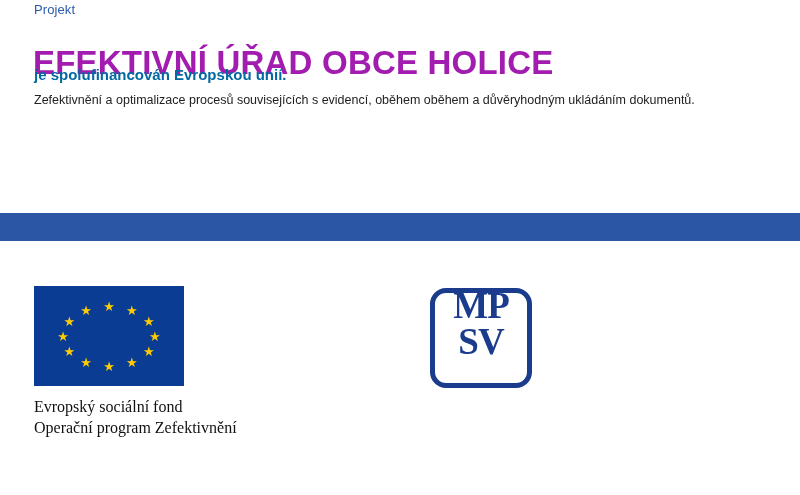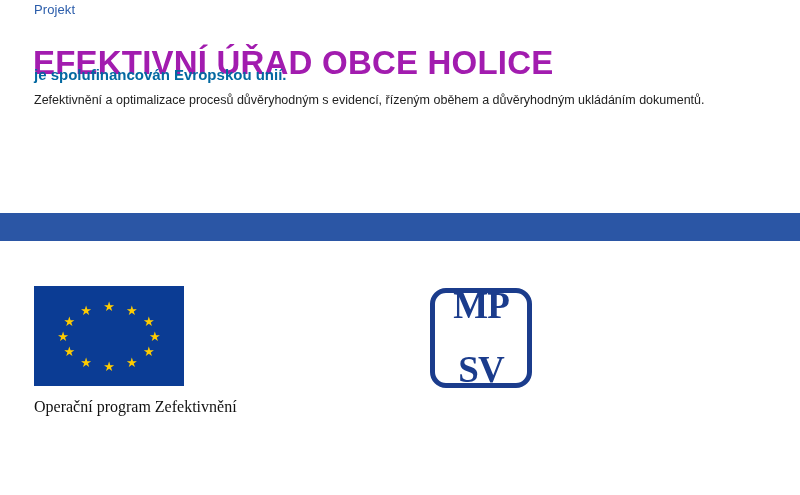--- a/index.html
+++ b/index.html
@@ -134,21 +134,21 @@
   }
   .mpsv-text {
     position: absolute;
     left: 0;
     top: 0;
     width: 100%;
     height: 100%;
     display: flex;
     flex-direction: column;
     align-items: center;
-    justify-content: space-between;
+    justify-content: flex-start;
     color: #1b3c8c;
     font-family: "Liberation Serif", serif;
     font-weight: bold;
   }
   .mpsv-text .row {
     font-size: 37px;
     line-height: 36px;
     letter-spacing: -1px;
   }
   .mpsv-text .row2 {
@@ -159,21 +159,21 @@
 <body>
 
 <div class="page">
 
   <div class="eyebrow">Projekt</div>
 
   <h1 class="main-title">EFEKTIVNÍ ÚŘAD OBCE HOLICE</h1>
 
   <div class="subtitle">je spolufinancován Evropskou unií.</div>
 
-  <div class="desc">Zefektivnění a optimalizace procesů důvěryhodným s evidencí, řízeným oběhem a důvěryhodným ukládáním dokumentů.</div>
+  <div class="desc">Zefektivnění a optimalizace procesů souvisejících s evidencí, oběhem oběhem a důvěryhodným ukládáním dokumentů.</div>
 
   <div class="blue-band"></div>
 
   <div class="eu-flag">
     <div class="eu-stars">
         <span class="eu-star" style="left: 50%; top: 19%; color: rgb(255, 204, 0);">★</span>
         <span class="eu-star" style="left: 65.5%; top: 23.1532%; color: rgb(255, 204, 0);">★</span>
         <span class="eu-star" style="left: 76.8468%; top: 34.5%; color: rgb(255, 204, 0);">★</span>
         <span class="eu-star" style="left: 81%; top: 50%; color: rgb(255, 204, 0);">★</span>
         <span class="eu-star" style="left: 76.8468%; top: 65.5%; color: rgb(255, 204, 0);">★</span>
@@ -181,20 +181,21 @@
         <span class="eu-star" style="left: 50%; top: 81%; color: rgb(255, 204, 0);">★</span>
         <span class="eu-star" style="left: 34.5%; top: 76.8468%; color: rgb(255, 204, 0);">★</span>
         <span class="eu-star" style="left: 23.1532%; top: 65.5%; color: rgb(255, 204, 0);">★</span>
         <span class="eu-star" style="left: 19%; top: 50%; color: rgb(255, 204, 0);">★</span>
         <span class="eu-star" style="left: 23.1532%; top: 34.5%; color: rgb(255, 204, 0);">★</span>
         <span class="eu-star" style="left: 34.5%; top: 23.1532%; color: rgb(255, 204, 0);">★</span>
       </div>
   </div>
 
   <div class="eu-caption">
+    <div class="l2">Evropský sociální fond</div>
     <div class="l3">Operační program Zefektivnění</div>
   </div>
 
   <div class="mpsv">
     <div class="mpsv-frame"></div>
     <div class="mpsv-text">
       <div class="row">MP</div>
       <div class="row row2">SV</div>
     </div>
   </div>

